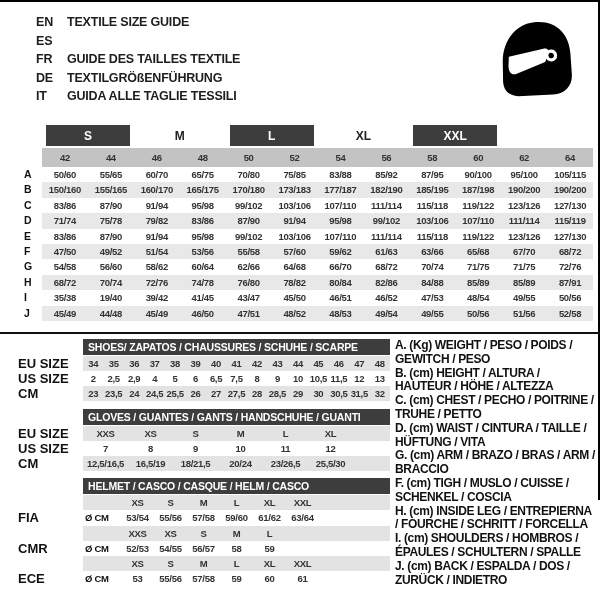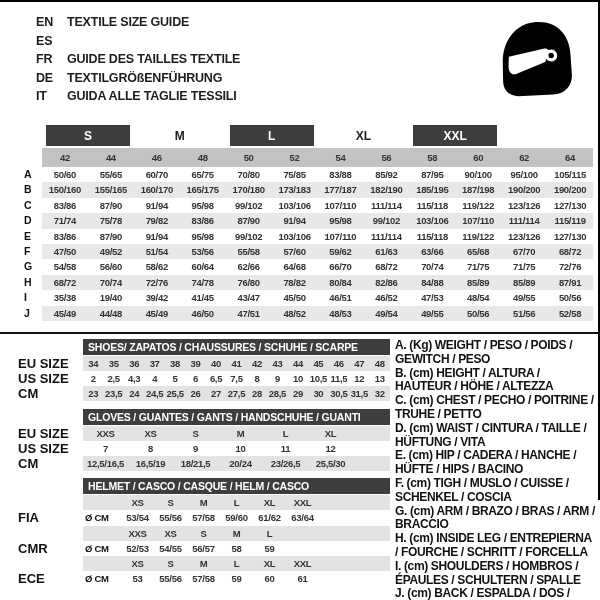--- a/index.html
+++ b/index.html
@@ -305,21 +305,21 @@
               <div class="cell">46</div>
               <div class="cell">47</div>
               <div class="cell">48</div>
             </div>
           </div>
           <div class="sub-row">
             <div class="side-label">US SIZE</div>
             <div class="cells cols-15">
               <div class="cell">2</div>
               <div class="cell">2,5</div>
-              <div class="cell">4,3</div>
+              <div class="cell">2,9</div>
               <div class="cell">4</div>
               <div class="cell">5</div>
               <div class="cell">6</div>
               <div class="cell">6,5</div>
               <div class="cell">7,5</div>
               <div class="cell">8</div>
               <div class="cell">9</div>
               <div class="cell">10</div>
               <div class="cell">10,5</div>
               <div class="cell">11,5</div>
@@ -471,21 +471,20 @@
         </div>
     </section>
 
   </div>
 
   <aside class="legend" id="legend">
       <div class="legend-line">A. (Kg) WEIGHT / PESO / POIDS / GEWITCH / PESO</div>
       <div class="legend-line">B. (cm) HEIGHT / ALTURA / HAUTEUR / HÖHE / ALTEZZA</div>
       <div class="legend-line">C. (cm) CHEST / PECHO / POITRINE / TRUHE / PETTO</div>
       <div class="legend-line">D. (cm) WAIST / CINTURA / TAILLE / HÜFTUNG / VITA</div>
-      <div class="legend-line">E. (cm) HIP / CADERA / HANCHE / HÜFTE / HIPS / BACINO</div>
+      <div class="legend-line">G. (cm) ARM / BRAZO / BRAS / ARM / BRACCIO</div>
       <div class="legend-line">F. (cm) TIGH / MUSLO / CUISSE / SCHENKEL / COSCIA</div>
-      <div class="legend-line">G. (cm) ARM / BRAZO / BRAS / ARM / BRACCIO</div>
       <div class="legend-line">H. (cm) INSIDE LEG / ENTREPIERNA / FOURCHE / SCHRITT / FORCELLA</div>
       <div class="legend-line">I. (cm) SHOULDERS / HOMBROS / ÉPAULES / SCHULTERN / SPALLE</div>
       <div class="legend-line">J. (cm) BACK / ESPALDA / DOS / ZURÜCK / INDIETRO</div>
     </aside>
 
 </div>
 
 </body></html>

